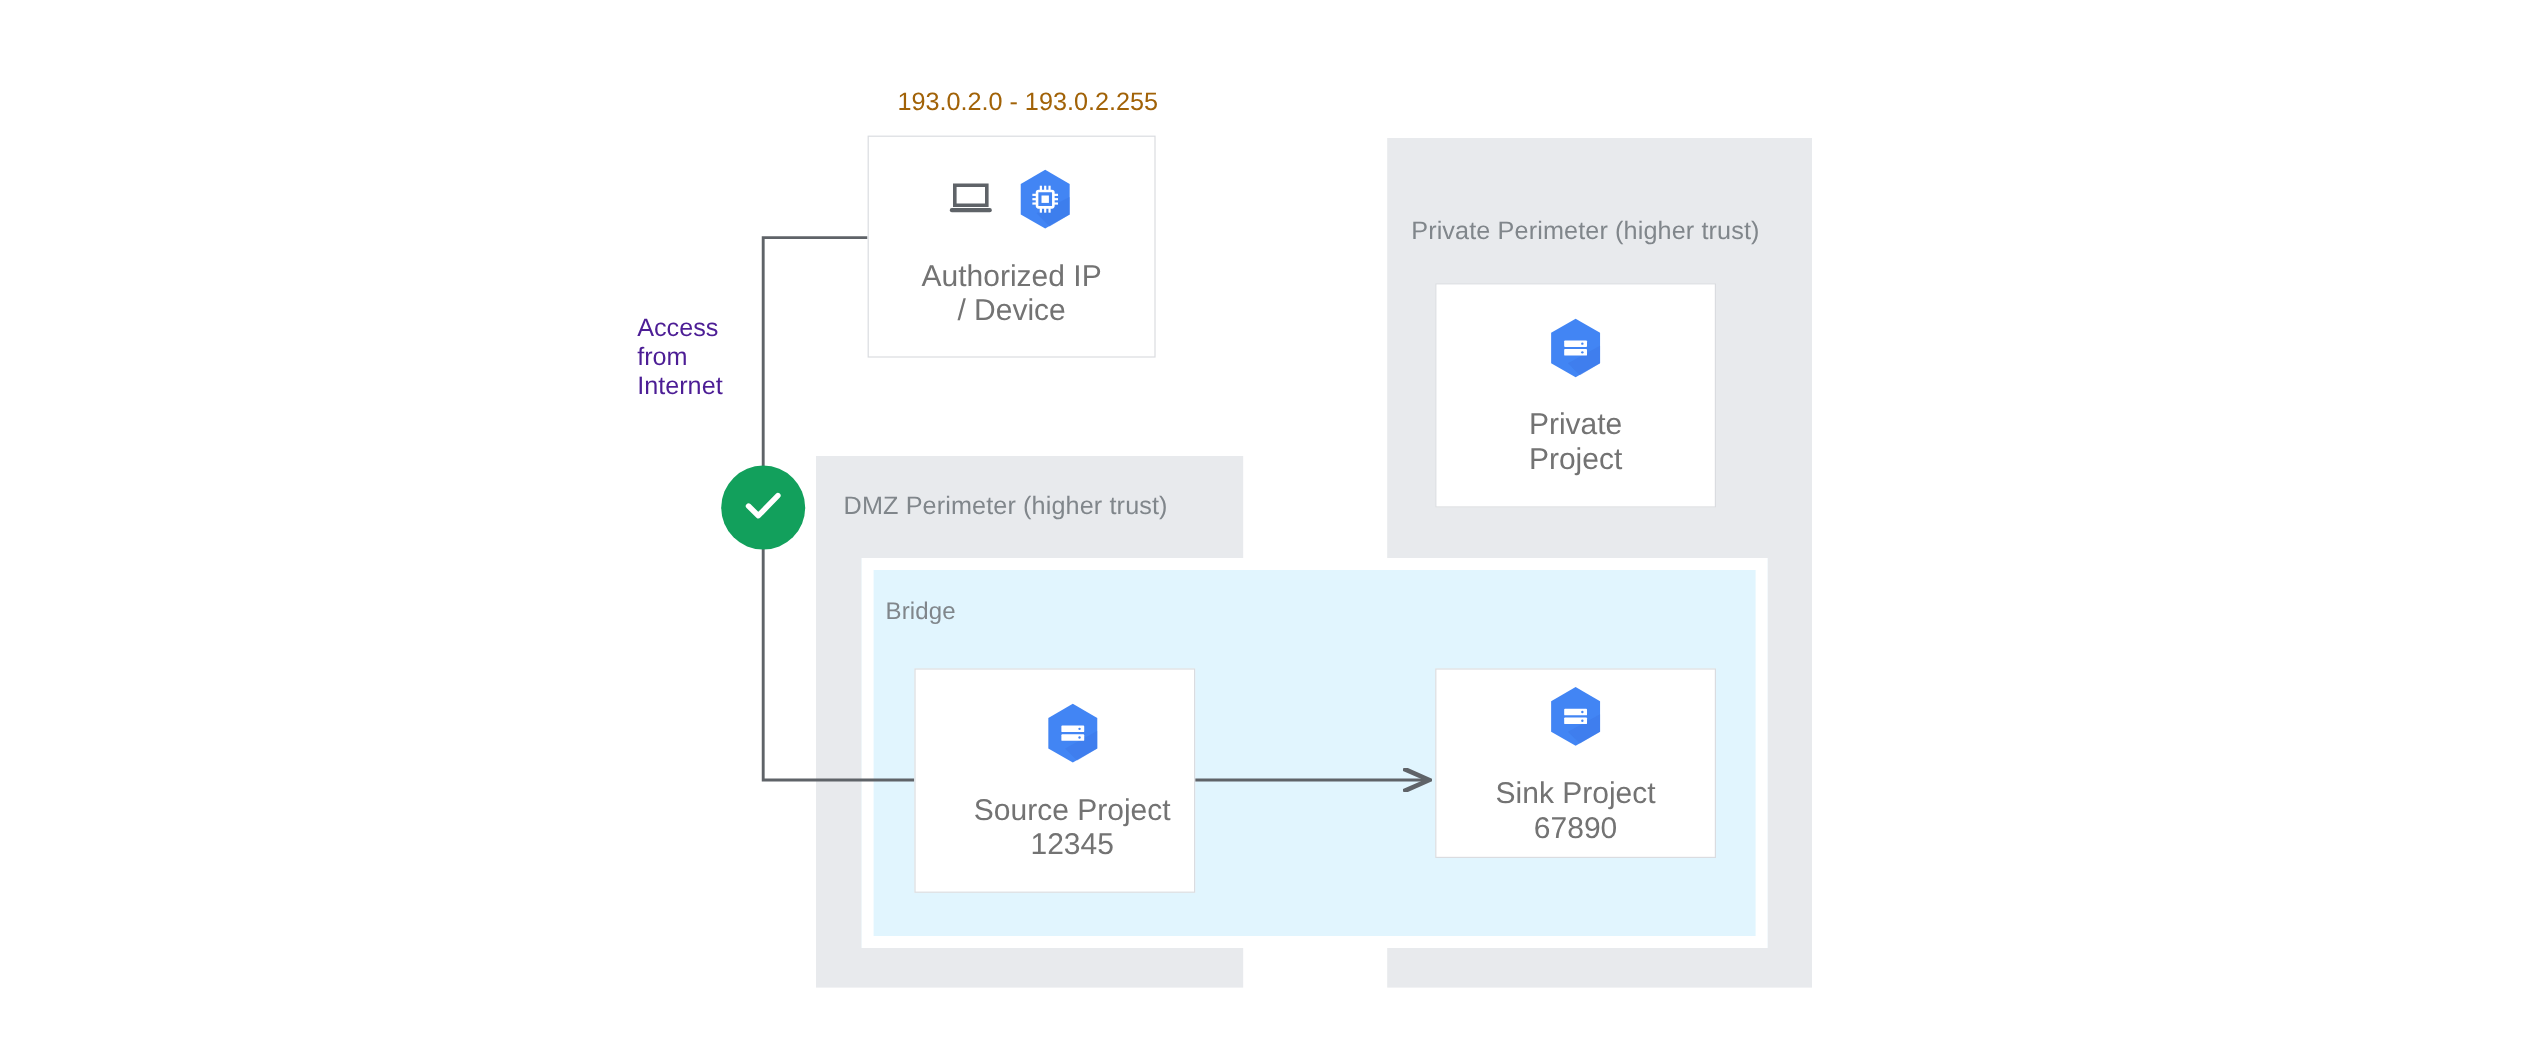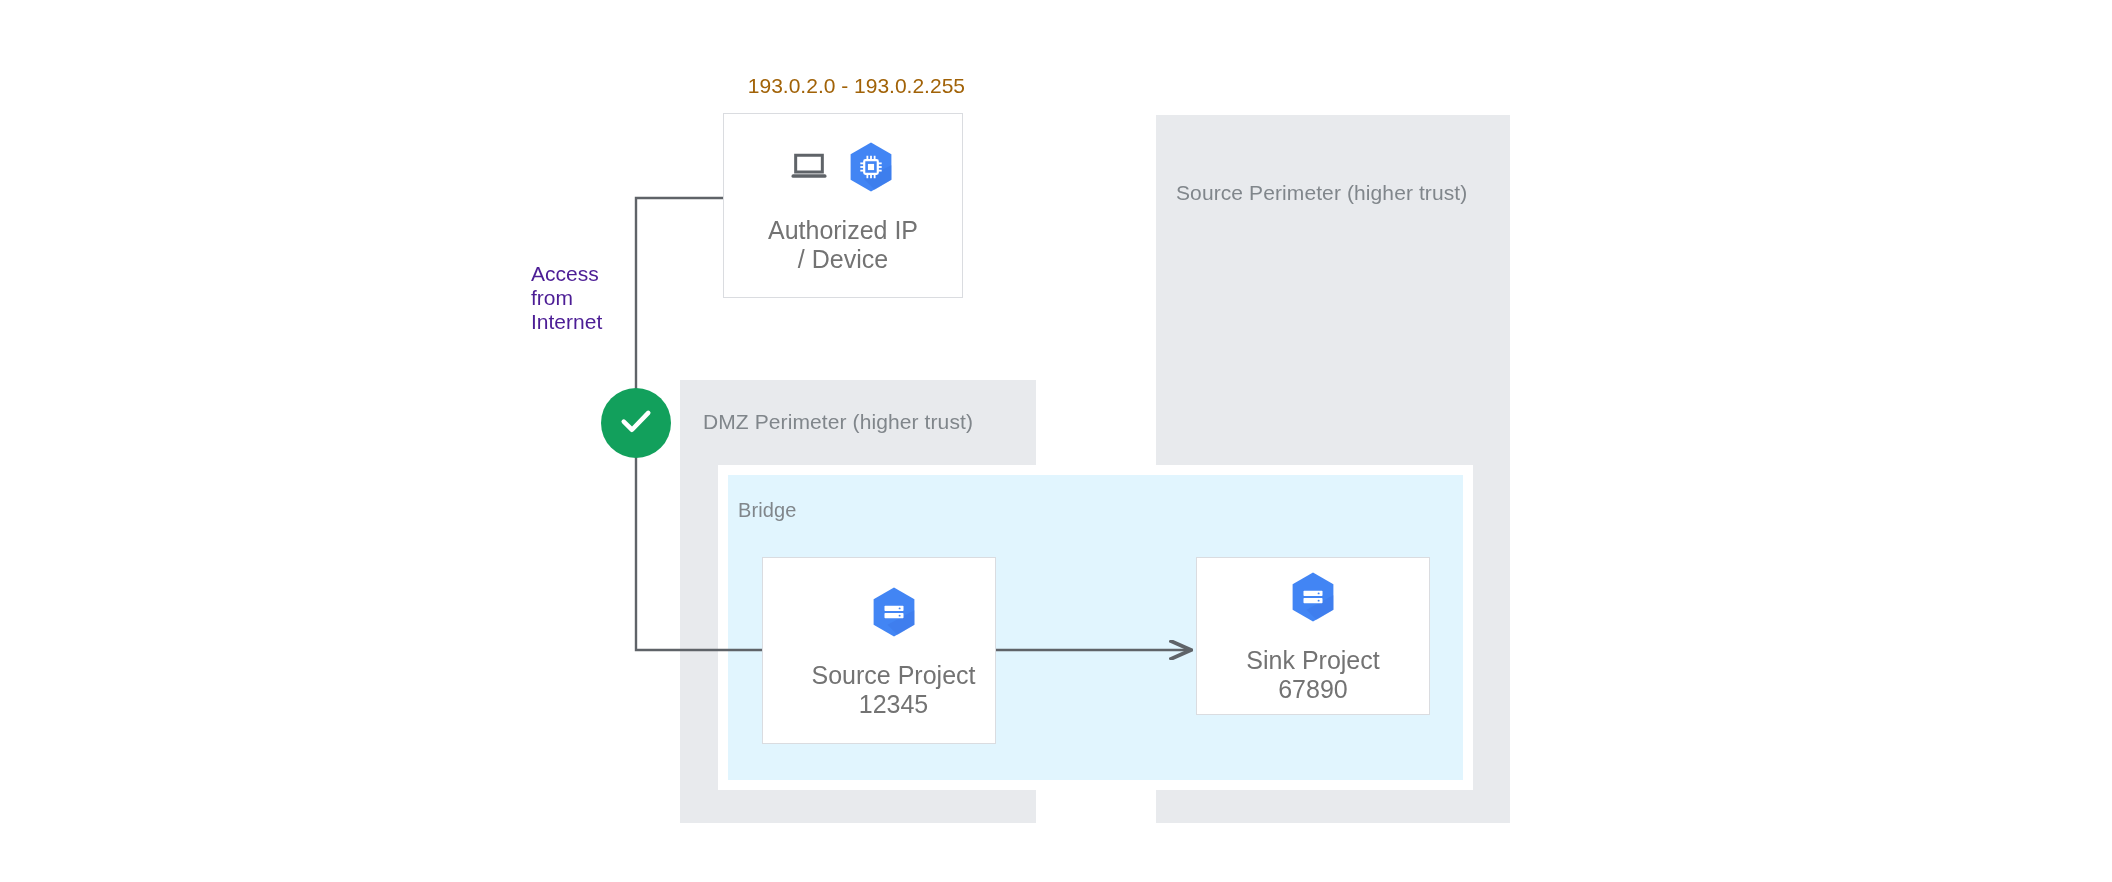--- a/index.html
+++ b/index.html
@@ -116,21 +116,21 @@
 </style>
 </head>
 <body>
 
 <div id="canvas">
 
   <div class="perimeter" style="left:680px; top:380px; width:356px; height:443px;"></div>
   <div class="perimeter-label" style="left:703px; top:410px;">DMZ Perimeter (higher trust)</div>
 
   <div class="perimeter" style="left:1156px; top:115px; width:354px; height:708px;"></div>
-  <div class="perimeter-label" style="left:1176px; top:181px;">Source Perimeter (higher trust)</div>
+  <div class="perimeter-label" style="left:1176px; top:181px;">Private Perimeter (higher trust)</div>
 
   <div class="bridge" style="left:718px; top:465px; width:755px; height:325px;"></div>
   <div class="bridge-label" style="left:738px; top:499px;">Bridge</div>
 
   <svg id="connectors" viewBox="0 0 2112 882">
     <defs>
       <marker id="arrowhead" markerWidth="10" markerHeight="8" refX="9" refY="4" orient="auto" markerUnits="strokeWidth">
         <path d="M0,0 L9,4 L0,8" fill="none" stroke="#5f6368" stroke-width="1.6"></path>
       </marker>
     </defs>
@@ -174,20 +174,36 @@
             <rect x="39.6" y="31" width="4.2" height="2"></rect>
             <rect x="39.6" y="35" width="4.2" height="2"></rect>
           </g>
         </svg>
       </span>
     </div>
     <div class="node-label">Authorized IP
 / Device</div>
   </div>
 
+  <div class="node" style="left:1196px; top:236px; width:234px; height:187px;">
+    <div class="node-icons">
+      <span>
+        <svg width="58" height="58" viewBox="0 0 64 64">
+          <polygon points="32,5 54.5,18 54.5,46 32,59 9.5,46 9.5,18" fill="#4285f4"></polygon>
+          <polygon points="54.5,30 54.5,46 36,57 25,46" fill="#3b78e7" opacity="0.5"></polygon>
+          <rect x="21.5" y="25" width="21" height="6" rx="0.8" fill="#ffffff"></rect>
+          <rect x="21.5" y="33" width="21" height="6" rx="0.8" fill="#ffffff"></rect>
+          <circle cx="38.2" cy="28" r="1.1" fill="#4285f4"></circle>
+          <circle cx="38.2" cy="36" r="1.1" fill="#4285f4"></circle>
+        </svg>
+      </span>
+    </div>
+    <div class="node-label">Private
+Project</div>
+  </div>
 
   <div class="node" style="left:762px; top:557px; width:234px; height:187px;padding-left:29px;">
     <div class="node-icons">
       <span>
         <svg width="58" height="58" viewBox="0 0 64 64">
           <polygon points="32,5 54.5,18 54.5,46 32,59 9.5,46 9.5,18" fill="#4285f4"></polygon>
           <polygon points="54.5,30 54.5,46 36,57 25,46" fill="#3b78e7" opacity="0.5"></polygon>
           <rect x="21.5" y="25" width="21" height="6" rx="0.8" fill="#ffffff"></rect>
           <rect x="21.5" y="33" width="21" height="6" rx="0.8" fill="#ffffff"></rect>
           <circle cx="38.2" cy="28" r="1.1" fill="#4285f4"></circle>

